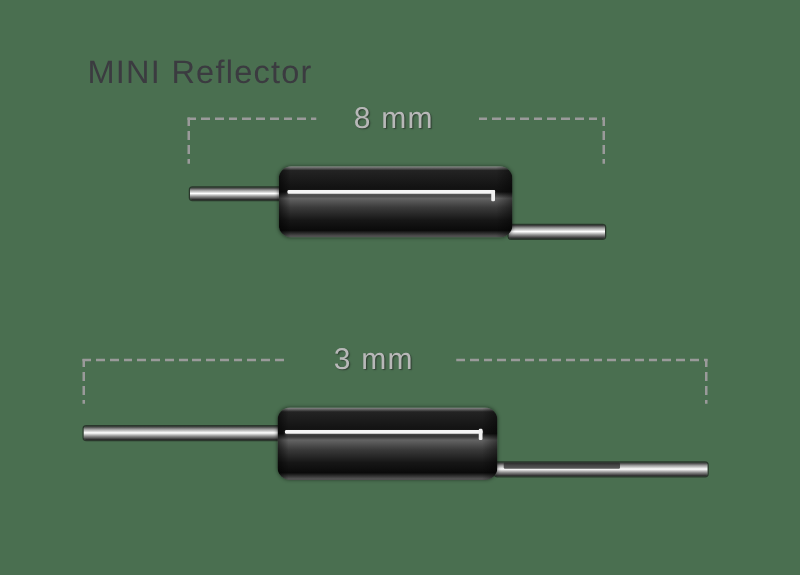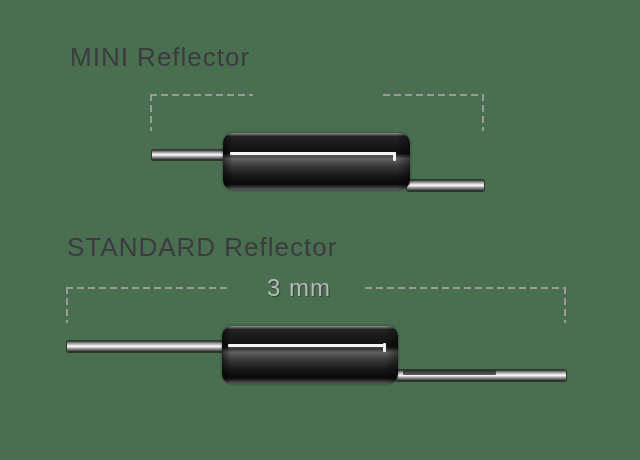--- a/index.html
+++ b/index.html
@@ -102,30 +102,30 @@
 <body>
 
 <div id="stage" style="background: rgb(74, 111, 80);">
 
   <div class="abs section-title" id="title-mini">MINI Reflector</div>
 
   <div class="abs dash-h" id="mini-dim-left-seg"></div>
   <div class="abs dash-h" id="mini-dim-right-seg"></div>
   <div class="abs dash-v" id="mini-dim-left-v"></div>
   <div class="abs dash-v" id="mini-dim-right-v"></div>
+  <div class="abs dim-label" id="mini-dim-label">8 mm</div>
 
   <div>
     <div class="abs wire" id="mini-wire-left"></div>
     <div class="abs body" id="mini-body"></div>
     <div class="abs fiber" id="mini-fiber"></div>
     <div class="abs fiber-tick" id="mini-tick"></div>
     <div class="abs wire" id="mini-wire-right"></div>
   </div>
 
-  <div class="abs section-title" id="title-standard">STANDARD Reflector</div>
 
   <div class="abs dash-h" id="std-dim-left-seg"></div>
   <div class="abs dash-h" id="std-dim-right-seg"></div>
   <div class="abs dash-v" id="std-dim-left-v"></div>
   <div class="abs dash-v" id="std-dim-right-v"></div>
   <div class="abs dim-label" id="std-dim-label">3 mm</div>
 
   <div>
     <div class="abs wire" id="std-wire-left"></div>
     <div class="abs body" id="std-body"></div>

